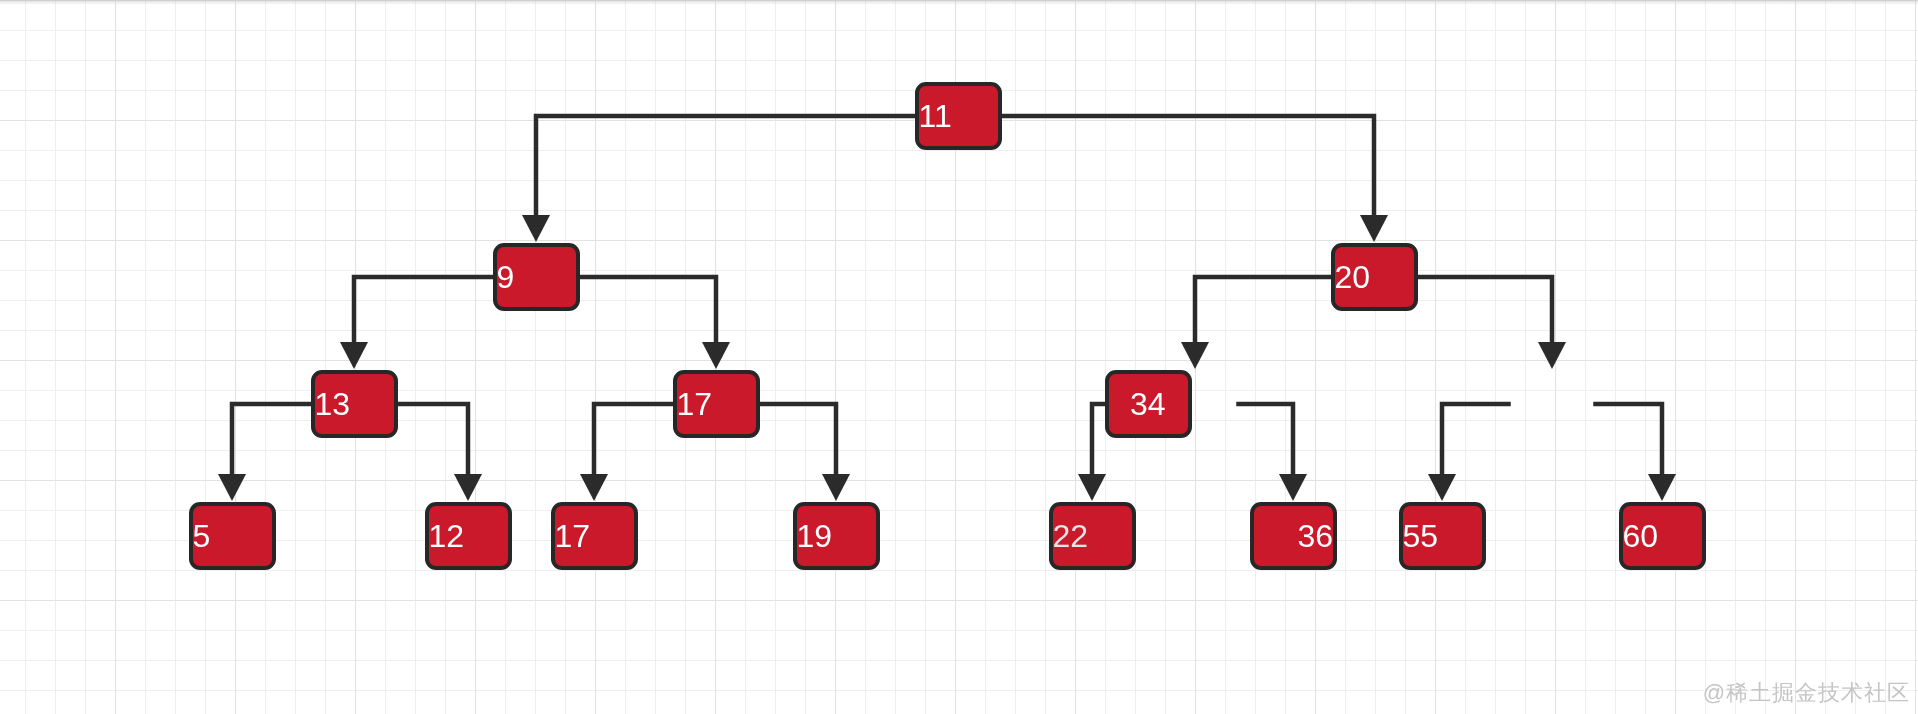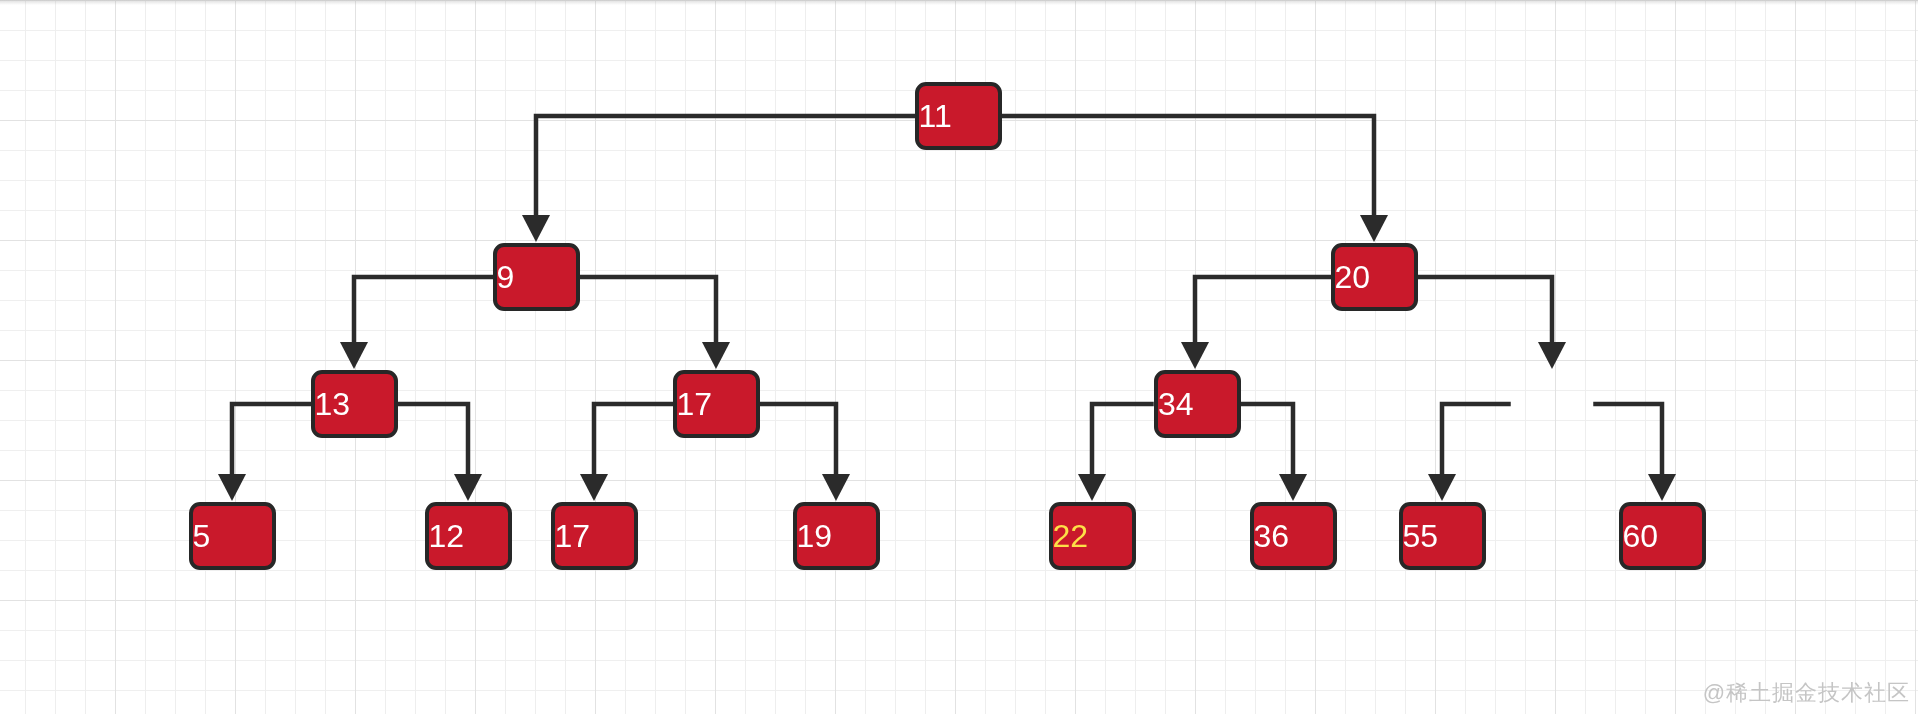--- a/index.html
+++ b/index.html
@@ -112,39 +112,39 @@
       </div>
       <div class="node" style="left: 1330.5px; top: 243px; background: rgb(201, 25, 43); border: 4px solid rgb(39, 39, 39); color: rgb(255, 255, 255);">
         <span>20</span>
       </div>
       <div class="node" style="left: 310.5px; top: 370px; background: rgb(201, 25, 43); border: 4px solid rgb(39, 39, 39); color: rgb(255, 255, 255);">
         <span>13</span>
       </div>
       <div class="node" style="left: 672.5px; top: 370px; background: rgb(201, 25, 43); border: 4px solid rgb(39, 39, 39); color: rgb(255, 255, 255);">
         <span>17</span>
       </div>
-      <div class="node" style="left: 1154px; top: 370px; background: rgb(201, 25, 43); border: 4px solid rgb(39, 39, 39); color: rgb(255, 255, 255);">
+      <div class="node" style="left: 1105px; top: 370px; background: rgb(201, 25, 43); border: 4px solid rgb(39, 39, 39); color: rgb(255, 255, 255); padding-left: 21px;">
         <span>34</span>
       </div>
       <div class="node" style="left: 188.5px; top: 502px; background: rgb(201, 25, 43); border: 4px solid rgb(39, 39, 39); color: rgb(255, 255, 255);">
         <span>5</span>
       </div>
       <div class="node" style="left: 424.5px; top: 502px; background: rgb(201, 25, 43); border: 4px solid rgb(39, 39, 39); color: rgb(255, 255, 255);">
         <span>12</span>
       </div>
       <div class="node" style="left: 550.5px; top: 502px; background: rgb(201, 25, 43); border: 4px solid rgb(39, 39, 39); color: rgb(255, 255, 255);">
         <span>17</span>
       </div>
       <div class="node" style="left: 792.5px; top: 502px; background: rgb(201, 25, 43); border: 4px solid rgb(39, 39, 39); color: rgb(255, 255, 255);">
         <span>19</span>
       </div>
-      <div class="node" style="left: 1048.5px; top: 502px; background: rgb(201, 25, 43); border: 4px solid rgb(39, 39, 39); color: #fde047;">
+      <div class="node" style="left: 1048.5px; top: 502px; background: rgb(201, 25, 43); border: 4px solid rgb(39, 39, 39); color: #e5e5e5;">
         <span>22</span>
       </div>
-      <div class="node" style="left: 1249.5px; top: 502px; background: rgb(201, 25, 43); border: 4px solid rgb(39, 39, 39); color: rgb(255, 255, 255);">
+      <div class="node" style="left: 1249.5px; top: 502px; background: rgb(201, 25, 43); border: 4px solid rgb(39, 39, 39); color: rgb(255, 255, 255); padding-left: 44px;">
         <span>36</span>
       </div>
       <div class="node" style="left: 1398.5px; top: 502px; background: rgb(201, 25, 43); border: 4px solid rgb(39, 39, 39); color: rgb(255, 255, 255);">
         <span>55</span>
       </div>
       <div class="node" style="left: 1618.5px; top: 502px; background: rgb(201, 25, 43); border: 4px solid rgb(39, 39, 39); color: rgb(255, 255, 255);">
         <span>60</span>
       </div>
     </div>
   <div class="watermark">@稀土掘金技术社区</div>

